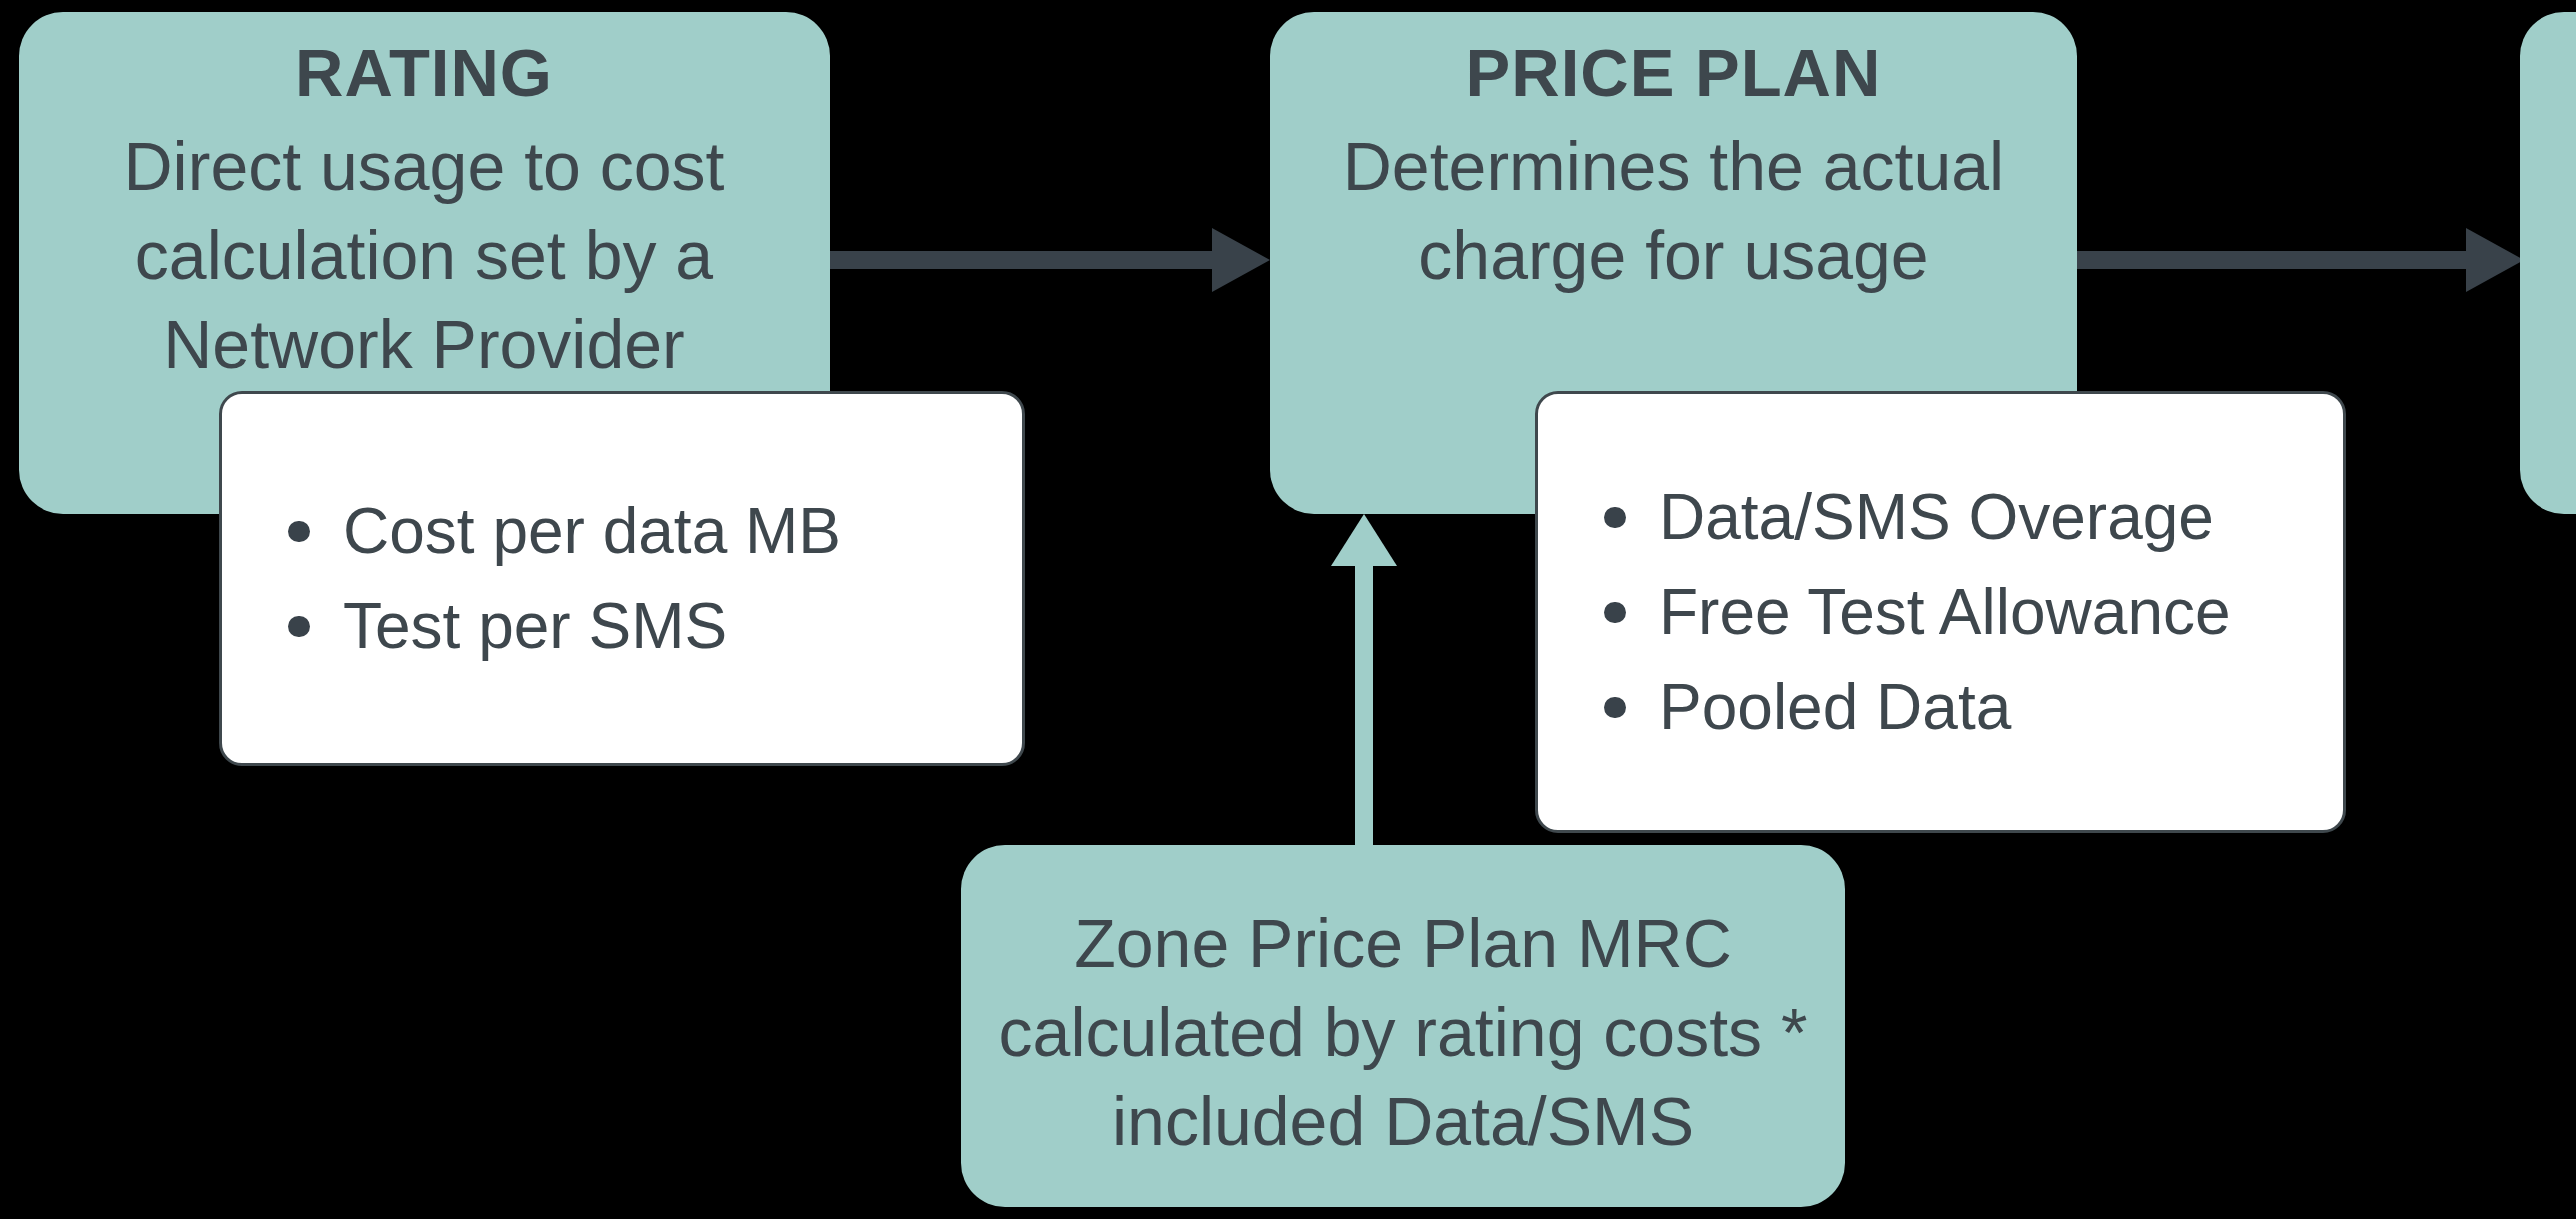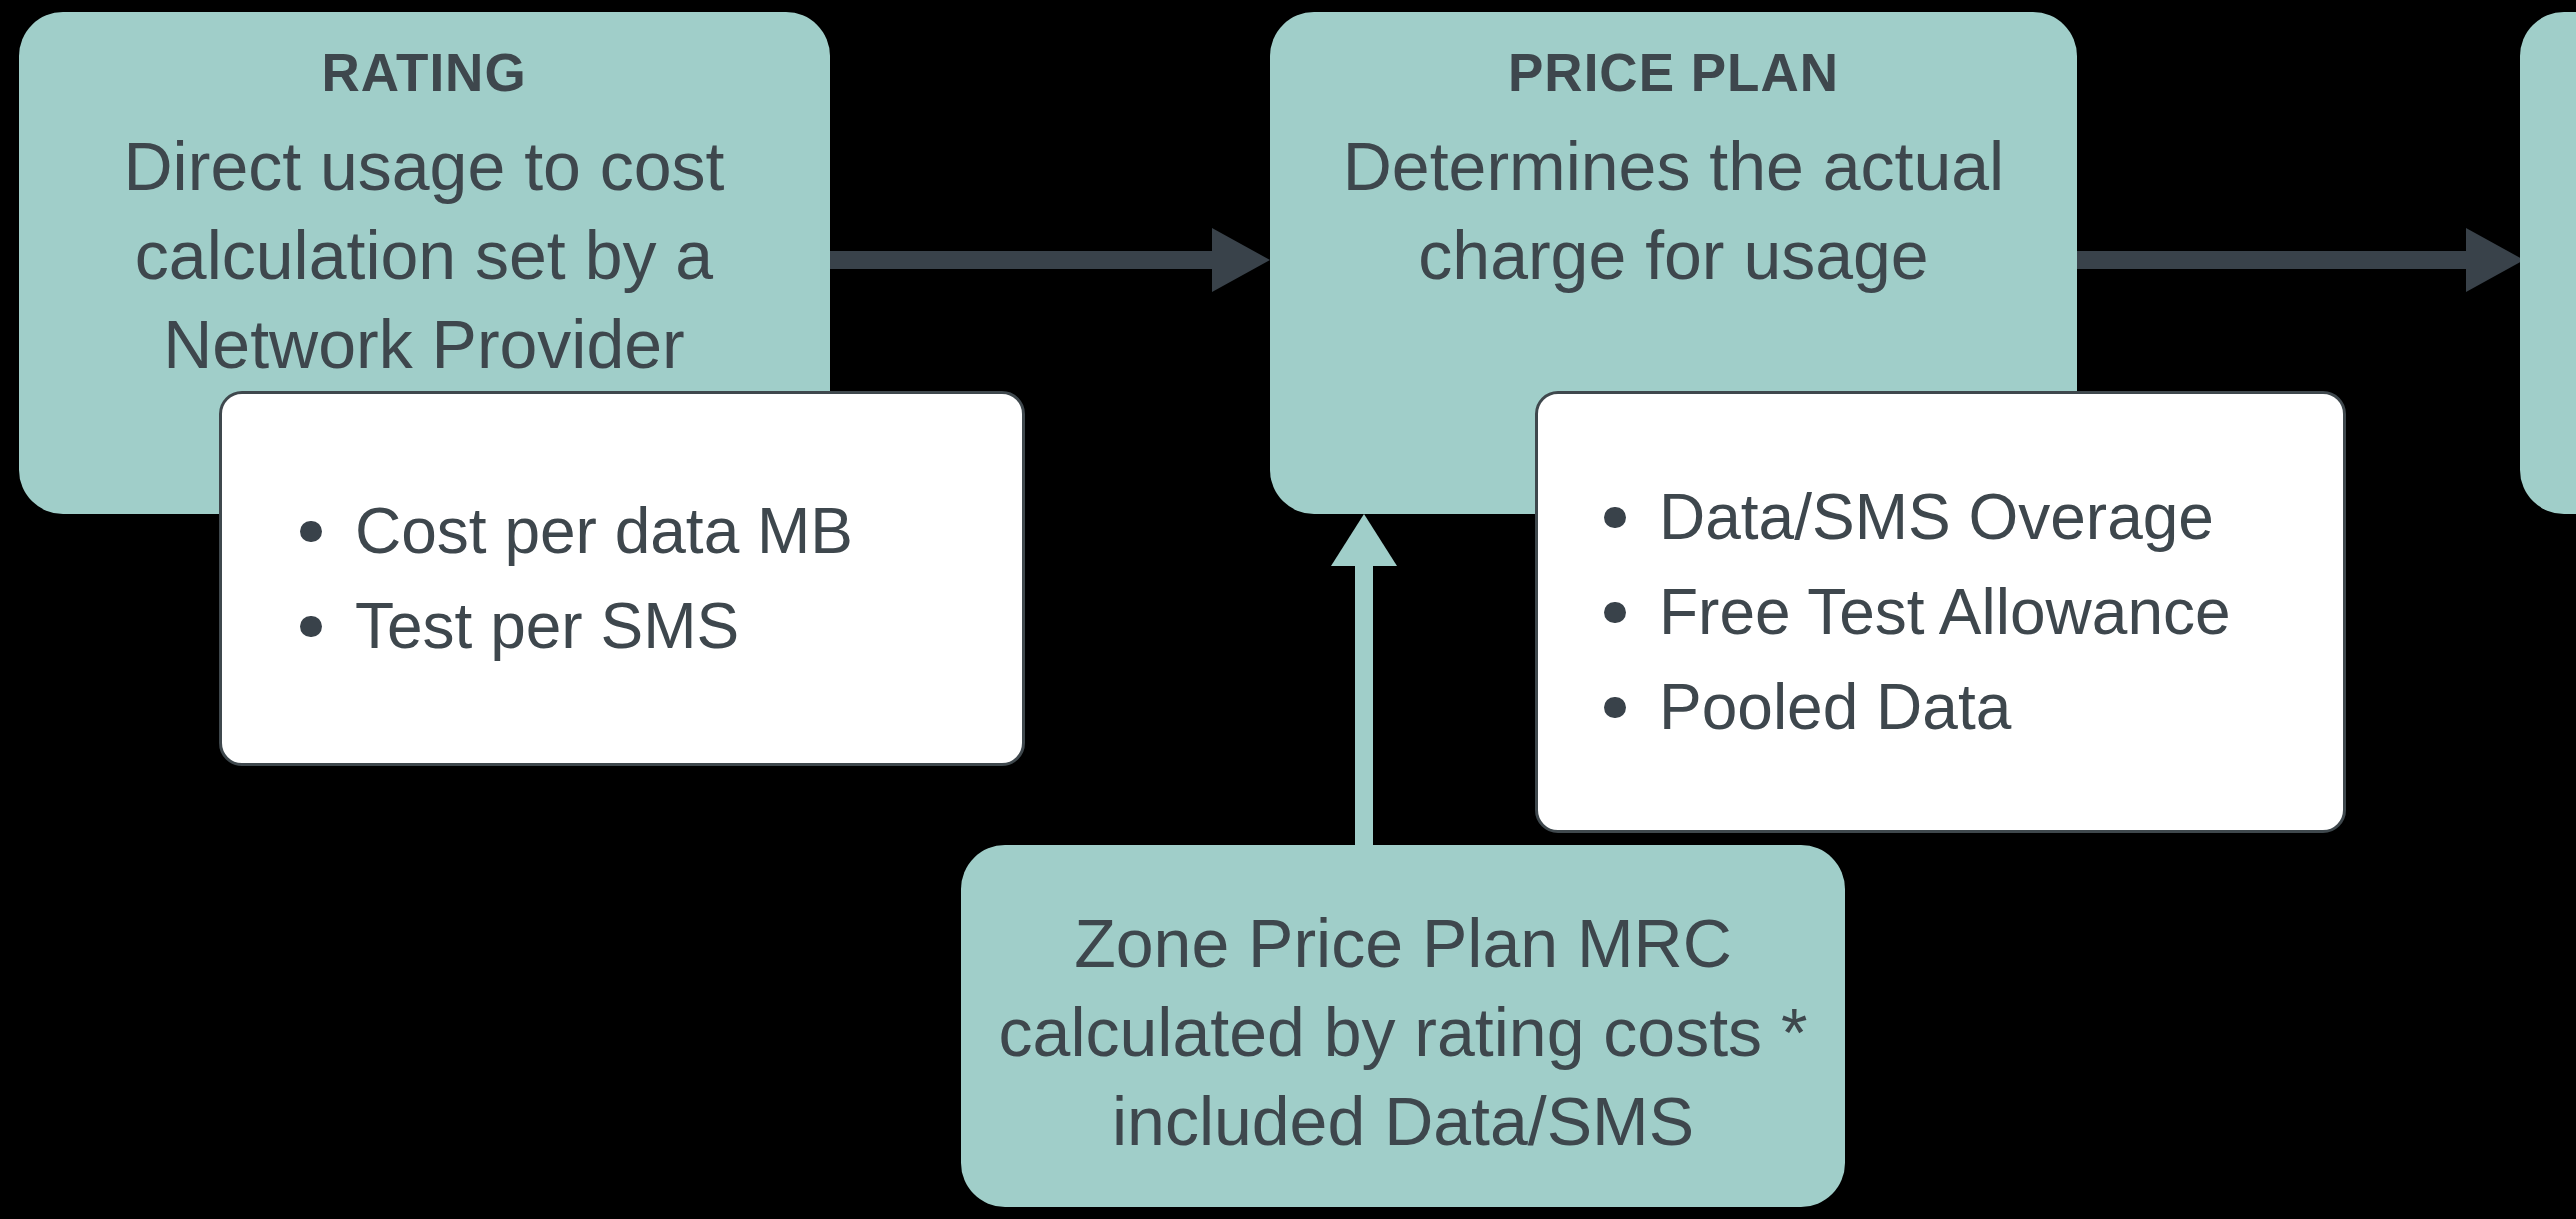--- a/index.html
+++ b/index.html
@@ -24,21 +24,21 @@
     position:absolute;
     background:var(--node-fill);
     border-radius:44px;
     color:var(--node-text);
     text-align:center;
     box-sizing:border-box;
     padding:15.5px 20.6px 0 20.6px;
   }
   .node-title{
     margin:0 0 5.2px 0;
-    font-size:53px;
+    font-size:67px;
     font-weight:700;
     line-height:89px;
     letter-spacing:1px;
   }
   .node .line{
     font-size:68px;
     font-weight:400;
     line-height:89px;
     white-space:nowrap;
   }
@@ -146,21 +146,21 @@
   </section>
 
   <section class="node centered" style="left:961px;top:845px;width:884px;height:362px;">
     <div>
       <div class="line">Zone Price Plan MRC</div>
       <div class="line">calculated by rating costs *</div>
       <div class="line">included Data/SMS</div>
     </div>
   </section>
 
-  <aside class="callout" style="left:219px;top:391px;width:806px;height:375px;padding-left:12px;">
+  <aside class="callout" style="left:219px;top:391px;width:806px;height:375px;">
     <ul>
       <li>
         <span class="dot"></span>
         <span>Cost per data MB</span>
       </li>
       <li>
         <span class="dot"></span>
         <span>Test per SMS</span>
       </li>
     </ul>

